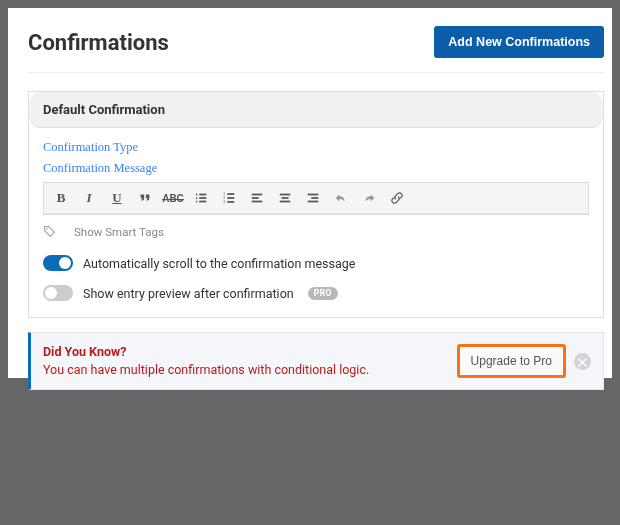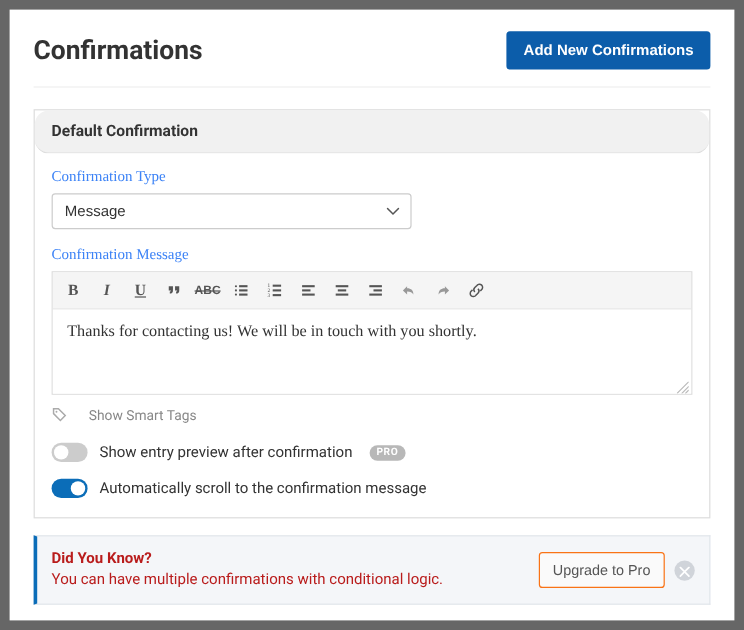--- a/index.html
+++ b/index.html
@@ -6,23 +6,23 @@
   body {
     font-family: -apple-system, BlinkMacSystemFont, "Segoe UI", Roboto, Helvetica, Arial, sans-serif;
     background: #666;
     width: 620px;
     height: 525px;
     overflow: hidden;
   }
   .outer {
     background: #fff;
     width: 604px;
-    height: 509px;
+    height: 370px;
     margin: 8px;
-    padding: 18px 20px 14px 20px;
+    padding: 18px 8px 14px 20px;
     display: flex;
     flex-direction: column;
   }
   .header {
     display: flex;
     justify-content: space-between;
     align-items: center;
     padding-bottom: 14px;
     border-bottom: 1px solid #eee;
     margin-bottom: 18px;
@@ -183,21 +183,21 @@
     padding: 10px 12px;
     display: flex;
     align-items: center;
     justify-content: space-between;
   }
   .callout-text { font-size: 12.5px; color: #b91c1c; line-height: 1.45; }
   .callout-text b { font-weight: 700; }
   .callout-actions { display: flex; align-items: center; gap: 8px; }
   .btn-ghost {
     background: #fafafa;
-    border: 1px solid #f97316;
+    border: 3px solid #f97316;
     border-radius: 3px;
     padding: 7px 11px;
     font-size: 12px;
     color: #555;
     cursor: pointer;
   }
   .close-pill {
     width: 17px; height: 17px;
     background: #d0d4da;
     border-radius: 50%;
@@ -214,30 +214,20 @@
     <h1 class="title">Confirmations</h1>
     <button class="btn-primary">Add New Confirmations</button>
   </div>
 
   <div class="panel">
     <div class="panel-head">Default Confirmation</div>
 
     <div class="panel-body">
       <div class="field-label">Confirmation Type</div>
 
-      <div class="select-wrap">
-        <select class="select">
-          <option>Message</option>
-        </select>
-        <span class="select-icon">
-          <svg viewBox="0 0 12 12" width="11" height="11">
-              <path d="M1 3.5l5 5 5-5" stroke="#555" stroke-width="1.4" fill="none" stroke-linecap="round"></path>
-            </svg>
-        </span>
-      </div>
 
       <div class="editor-header">
         <div class="field-label" style="margin-bottom:6px">Confirmation Message</div>
       </div>
 
       <div class="editor-wrap">
         <div class="toolbar">
           <div class="tbtn" style="font-weight:700">B</div>
           <div class="tbtn" style="font-style:italic;font-weight:700">I</div>
           <div class="tbtn" style="text-decoration:underline;font-weight:700">U</div>
@@ -294,56 +284,48 @@
               </svg>
           </div>
           <div class="tbtn">
             <svg viewBox="0 0 16 16">
                 <path d="M10 4l4 4-4 4V9c-3 0-5 1-6 3 0-4 2-6 6-6V4z" fill="#999"></path>
               </svg>
           </div>
           <div class="tbtn">
             <svg viewBox="0 0 16 16">
                 <path d="M6.5 9.5a3 3 0 010-4.2l2-2a3 3 0 114.2 4.2l-1 1M9.5 6.5a3 3 0 010 4.2l-2 2a3 3 0 11-4.2-4.2l1-1" stroke="#555" stroke-width="1.4" fill="none"></path>
-              </svg>
-          </div>
-        </div>
-        <div class="editor-body">
-          <span>Thanks for contacting us! We will be in touch with you shortly.</span>
-          <div class="resize-grip">
-            <svg viewBox="0 0 10 10">
-                <path d="M0 10L10 0M4 10l6-6M7 10l3-3" stroke="#bbb" stroke-width="1"></path>
               </svg>
           </div>
         </div>
       </div>
 
       <div class="smart-tags">
         <span>
           <svg width="13" height="13" viewBox="0 0 16 16">
               <path d="M2 2h5l7 7-5 5-7-7V2z" fill="none" stroke="#aaa" stroke-width="1.5"></path>
               <circle cx="5" cy="5" r="1" fill="#aaa"></circle>
             </svg>
         </span>
         <span>Show Smart Tags</span>
       </div>
 
       <div class="toggle-row">
+        <div class="toggle on">
+            <div class="knob"></div>
+          </div>
+        <span>Automatically scroll to the confirmation message</span>
+      </div>
+
+      <div class="toggle-row">
         <div class="toggle off">
             <div class="knob"></div>
           </div>
         <span>Show entry preview after confirmation</span>
         <span class="pro-badge">PRO</span>
-      </div>
-
-      <div class="toggle-row">
-        <div class="toggle on">
-            <div class="knob"></div>
-          </div>
-        <span>Automatically scroll to the confirmation message</span>
       </div>
 
     </div>
   </div>
 
   <div class="callout">
     <div class="callout-text">
       <b>Did You Know?</b><br>
       <span>You can have multiple confirmations with conditional logic.</span>
     </div>

